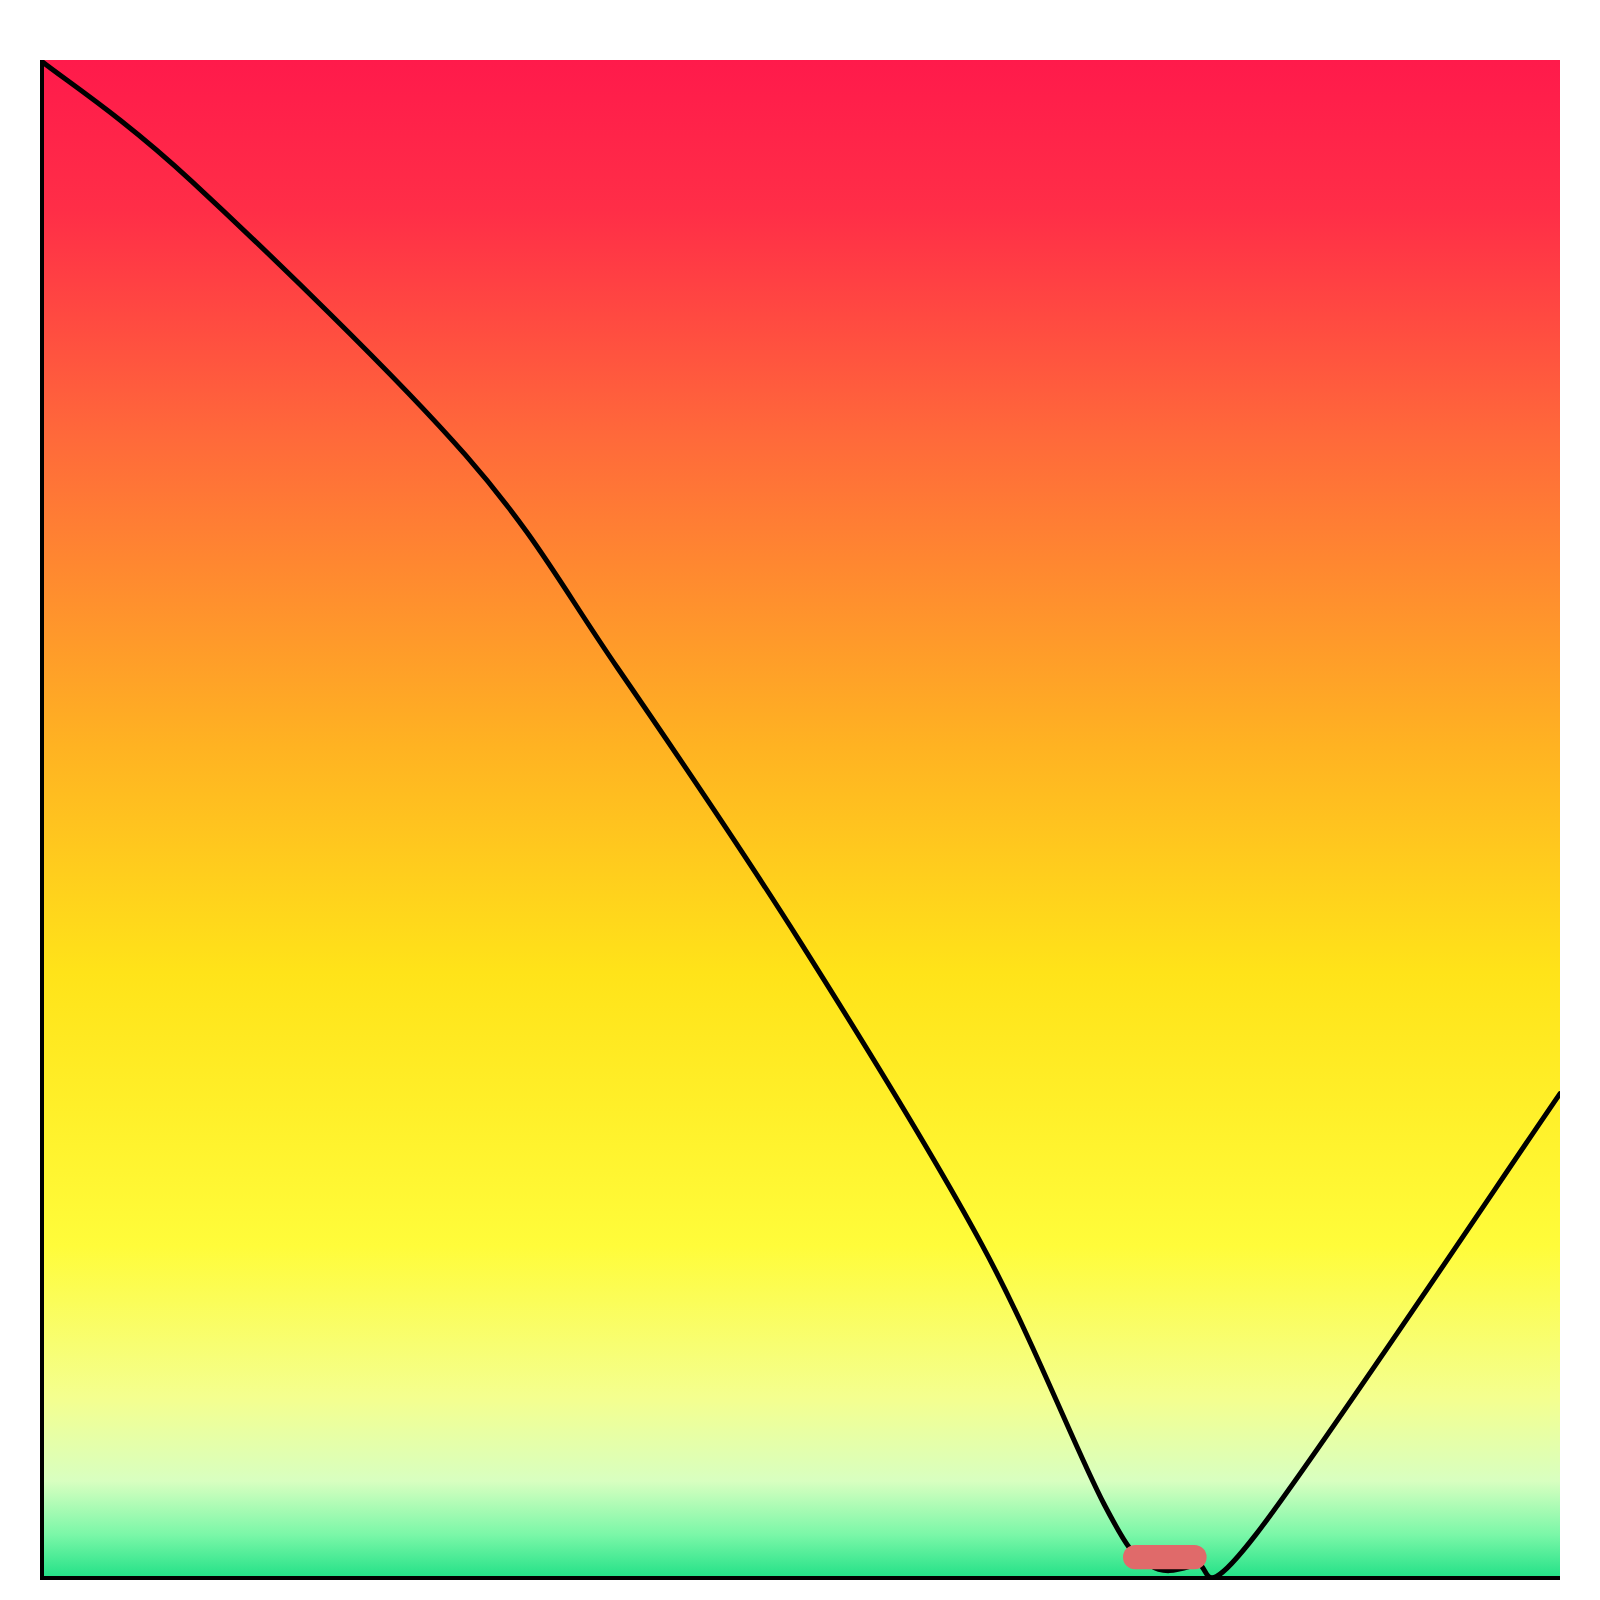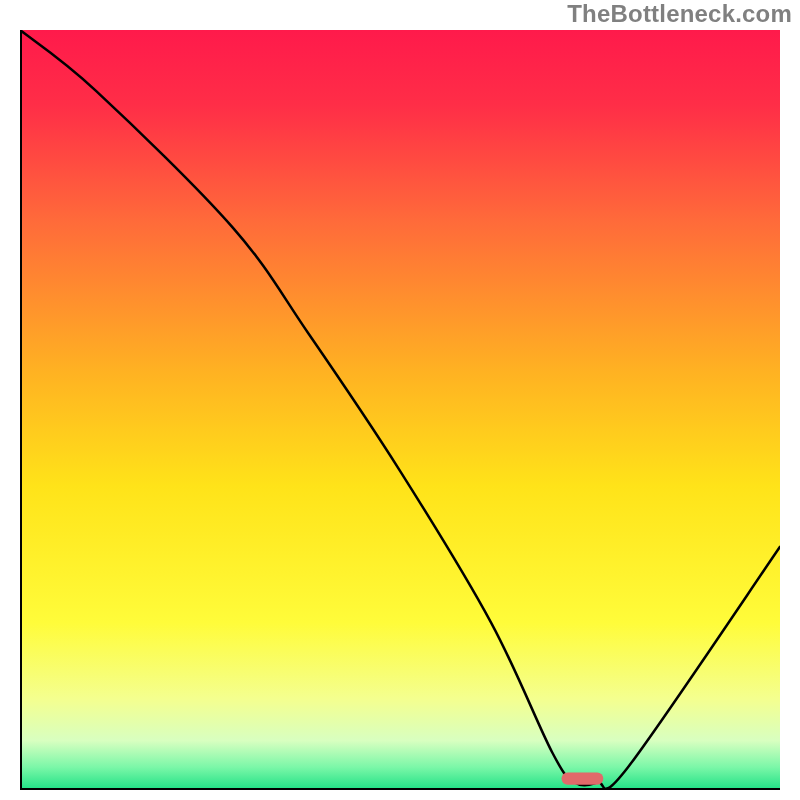--- a/index.html
+++ b/index.html
@@ -31,21 +31,20 @@
     top: 30px;
     width: 760px;
     height: 760px;
   }
   svg { display: block; }
 </style>
 </head>
 <body>
 
 <div class="wrap">
-  <div class="watermark">TheBottleneck.com</div>
 
   <div class="plot">
     <svg id="svg" width="760" height="760" viewBox="0 0 760 760">
         <defs>
           <linearGradient id="bg" x1="0" y1="0" x2="0" y2="1">
             <stop offset="0%" stop-color="#ff1a4b"></stop>
             <stop offset="10%" stop-color="#ff2e47"></stop>
             <stop offset="25%" stop-color="#ff6a3a"></stop>
             <stop offset="45%" stop-color="#ffb222"></stop>
             <stop offset="60%" stop-color="#ffe319"></stop>

